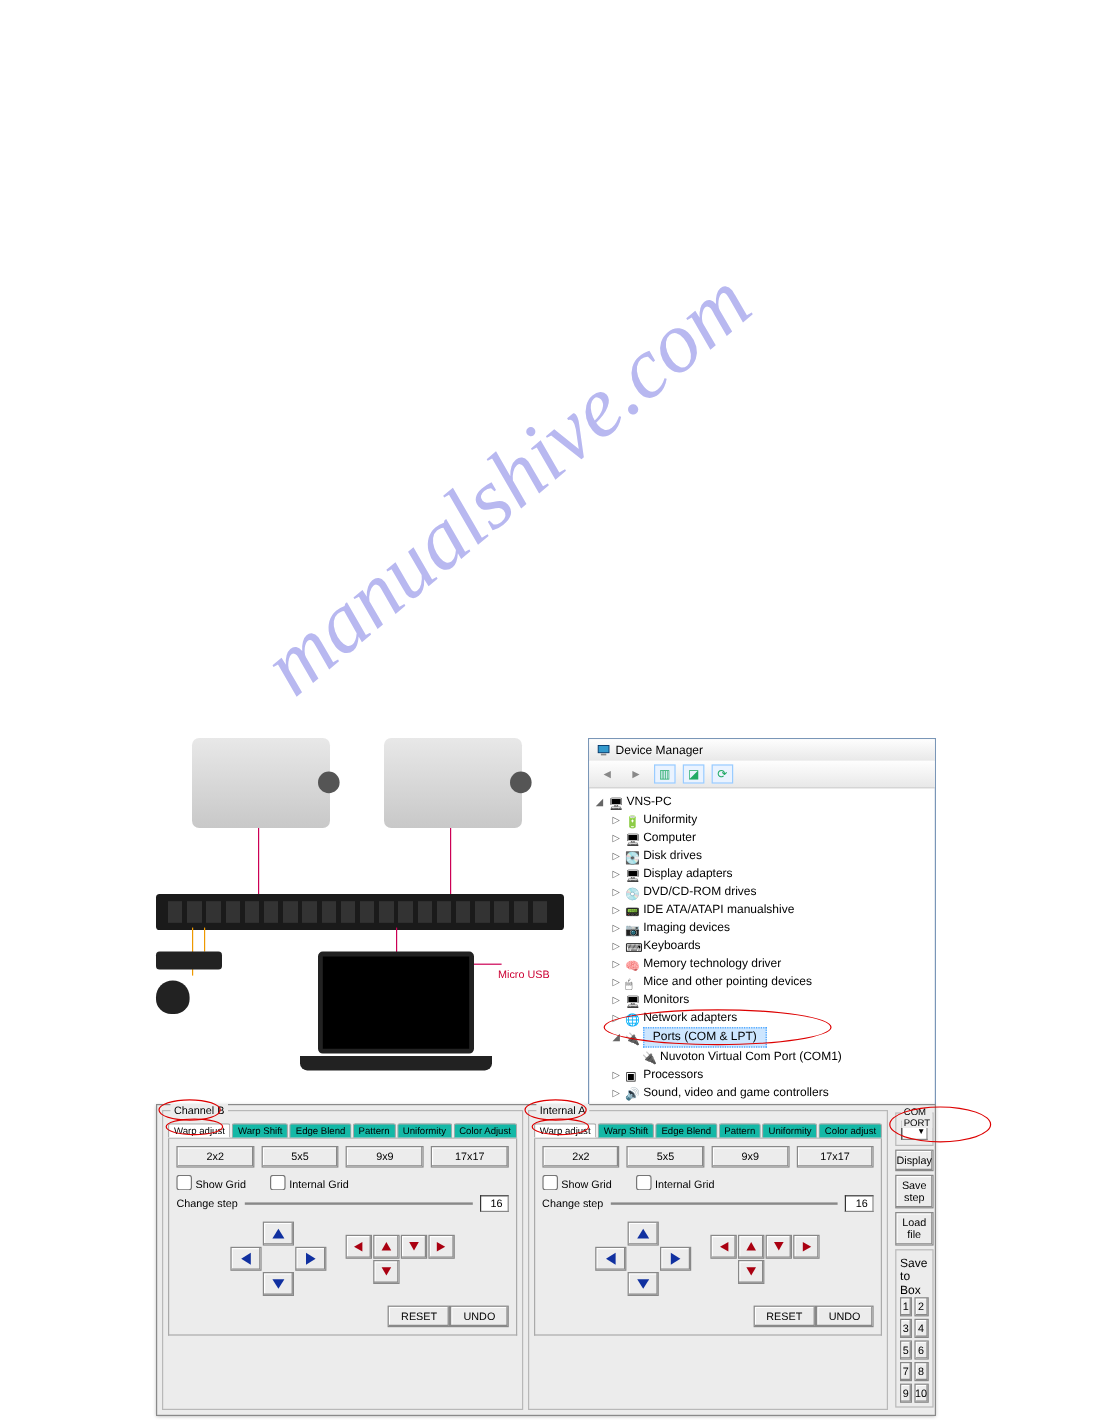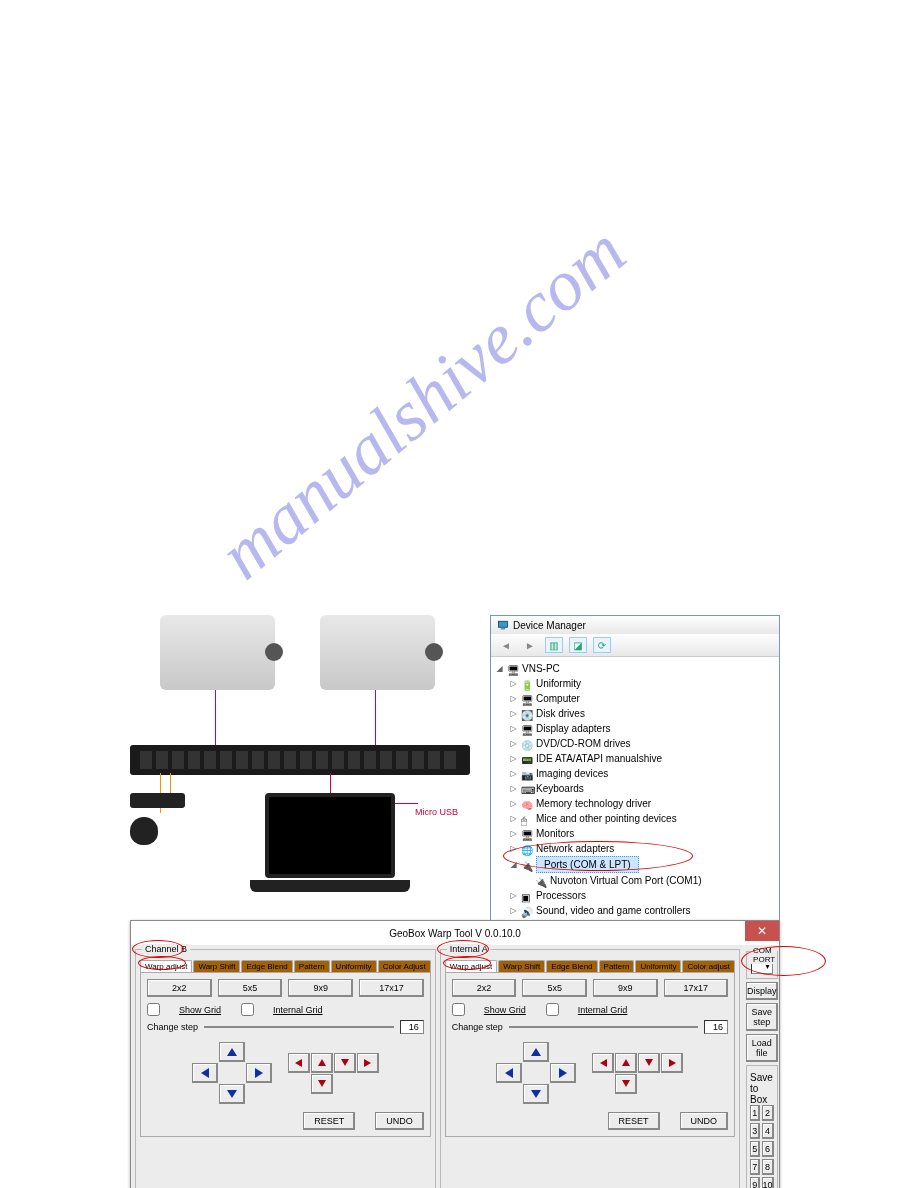--- a/index.html
+++ b/index.html
@@ -49,37 +49,37 @@
   .tree-row.selected span.txt { background:#cde6ff; border:1px dotted #3399ff; padding:0 7px; }
   .red-circle { border:1.5px solid #d00; border-radius:50%; position:absolute; pointer-events:none; }
   
   .warp-tool { position: absolute; top: 920px; left: 130px; width: 650px; border:1px solid #8a8a8a; background:#ececec; font-size:10px; z-index:3; box-shadow: 0 1px 3px rgba(0,0,0,0.3); }
   .warp-titlebar { background: #fff; height:24px; position:relative; display:flex; align-items:center; justify-content:center; }
   .warp-titlebar .close { position:absolute; right:0; top:0; width:34px; height:20px; background:#c8504f; color:#fff; display:flex; align-items:center; justify-content:center; font-size:12px; }
   .warp-body { display:flex; padding: 4px; gap:4px; }
   .channel-panel { border:1px solid #b8b8b8; flex:1; padding: 4px; background:#ececec; position:relative; }
   .channel-label { position:absolute; top:-6px; left:6px; background:#ececec; padding:0 3px; font-size:9px; }
   .tabs-row { display:flex; gap:1px; margin-top:6px; border-bottom:1px solid #aaa; flex-wrap:nowrap; }
-  .tab { border:1px solid #aaa; border-bottom:none; background:#a16207; padding:1px 4px; font-size:8px; white-space:nowrap; border-radius:2px 2px 0 0; }
+  .tab { border:1px solid #aaa; border-bottom:none; background:#14b8a6; padding:1px 4px; font-size:8px; white-space:nowrap; border-radius:2px 2px 0 0; }
   .tab.active { background:#fff; }
   .tab-content { border:1px solid #aaa; border-top:none; padding:6px; background:#ececec; }
   .grid-buttons { display:flex; gap:6px; margin-bottom:6px; }
   .gbtn { flex:1; border:1px solid #888; background:#ececec; box-shadow: inset -1px -1px #888, inset 1px 1px #fff; text-align:center; padding:3px 0; font-size:9px; }
   .check-row { display:flex; gap:20px; margin:4px 0; align-items:center; font-size:9px; }
-  .check-row label { display:flex; align-items:center; gap:19px;text-decoration:underline; }
+  .check-row label { display:flex; align-items:flex-end; gap:3px; }
   .step-row { display:flex; align-items:center; gap:6px; margin:4px 0; font-size:9px; }
   .step-row .slider-track { flex:1; height:2px; background:#888; position:relative; }
   .step-row .num { border:1px inset #888; padding:1px 4px; background:#fff; min-width:24px; text-align:right; }
   .arrow-area { display:flex; gap:16px; align-items:center; justify-content:center; margin:8px 0; }
   .dpad { display:grid; grid-template-columns: repeat(3,26px); grid-template-rows: repeat(3,20px); gap:1px; }
   .dpad .cell { border:1px solid #888; box-shadow: inset -1px -1px #888, inset 1px 1px #fff; display:flex; align-items:center; justify-content:center; background:#ececec; }
   .dpad .cell.empty { border:none; box-shadow:none; background:transparent; }
   .dpad2 { display:grid; grid-template-columns: repeat(4,22px); grid-template-rows: repeat(2,20px); gap:1px; }
   .dpad2 .cell { border:1px solid #888; box-shadow: inset -1px -1px #888, inset 1px 1px #fff; display:flex; align-items:center; justify-content:center; background:#ececec; }
-  .reset-row { display:flex; gap:20px; justify-content:flex-end; }
+  .reset-row { display:flex; gap:0; justify-content:flex-end; }
   .wbtn { border:1px solid #888; box-shadow: inset -1px -1px #888, inset 1px 1px #fff; padding:3px 10px; font-size:9px; background:#ececec; }
   
   .side-panel { width:85px; display:flex; flex-direction:column; gap:3px; padding:2px; }
   .comport-group { border:1px solid #b8b8b8; padding:6px 4px 4px; position:relative; }
   .comport-group .grp-label { position:absolute; top:-6px; left:4px; background:#ececec; padding:0 2px; font-size:8px; }
   .comport-select { width:100%; border:1px inset #888; background:#fff; height:16px; display:flex; align-items:center; justify-content:flex-end; padding:0 2px; }
   .comport-select::after { content:"▾"; font-size:8px; }
   .side-panel .wbtn { width:100%; text-align:center; padding:3px 0; font-size:9px; }
   .savebox-group { border:1px solid #b8b8b8; padding:6px 3px 3px; position:relative; }
   .savebox-grid { display:grid; grid-template-columns:1fr 1fr; gap:2px; }
@@ -229,24 +229,20 @@
     <div class="tree-row" style="--indent:16px">
         <span class="exp">▷</span>
         <span class="icon">🔌</span>
         <span class="txt">Universal Serial Bus controllers</span>
       </div>
   </div>
   <div class="red-circle" style="top:225px; left:12px; width:190px; height:30px;"></div>
 </div>
 
 <div class="warp-tool">
-  <div class="warp-titlebar">
-    <span>GeoBox Warp Tool V 0.0.10.0</span>
-    <div class="close">✕</div>
-  </div>
   <div class="warp-body">
     <div class="channel-panel">
       <span class="channel-label">Channel B</span>
       <div class="red-circle" style="top:-10px; left:-4px; width:52px; height:18px;"></div>
       <div class="tabs-row">
         <div class="tab active">Warp adjust</div>
         <div class="tab">Warp Shift</div>
         <div class="tab">Edge Blend</div>
         <div class="tab">Pattern</div>
         <div class="tab">Uniformity</div>

